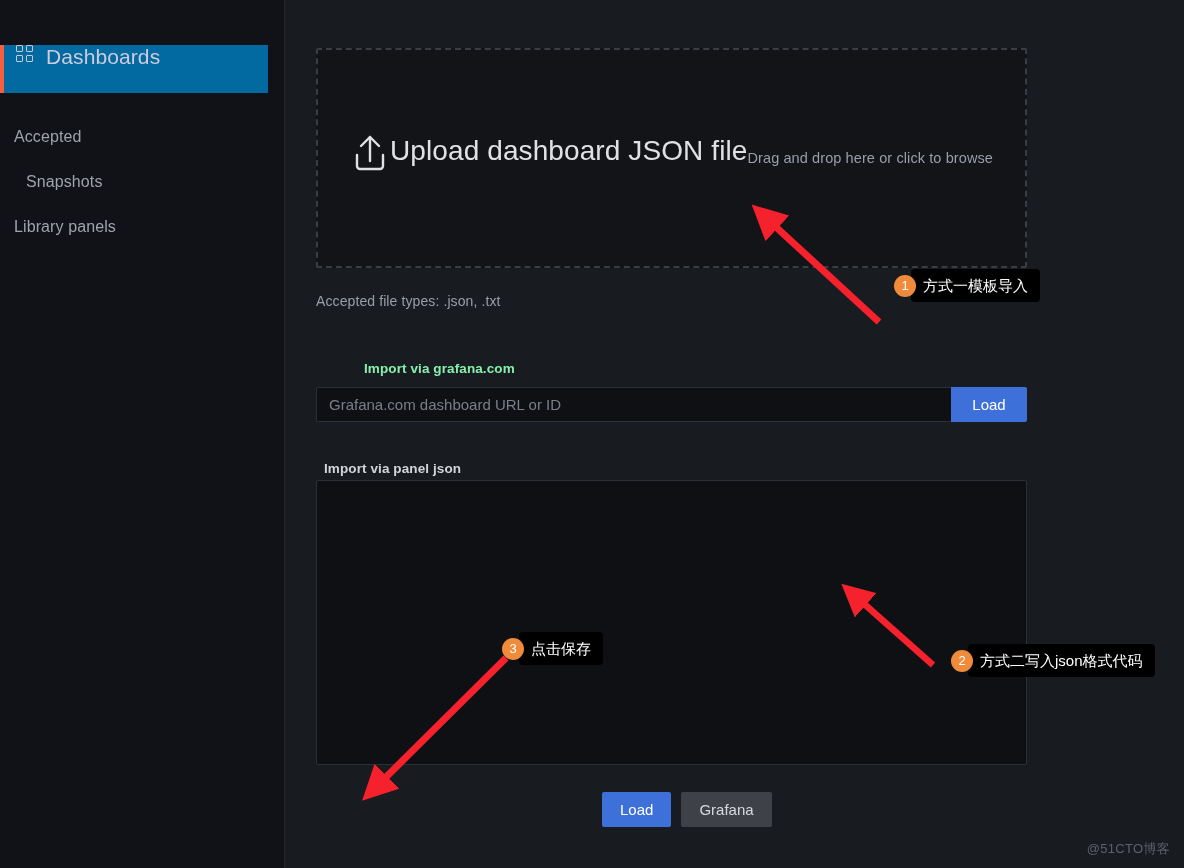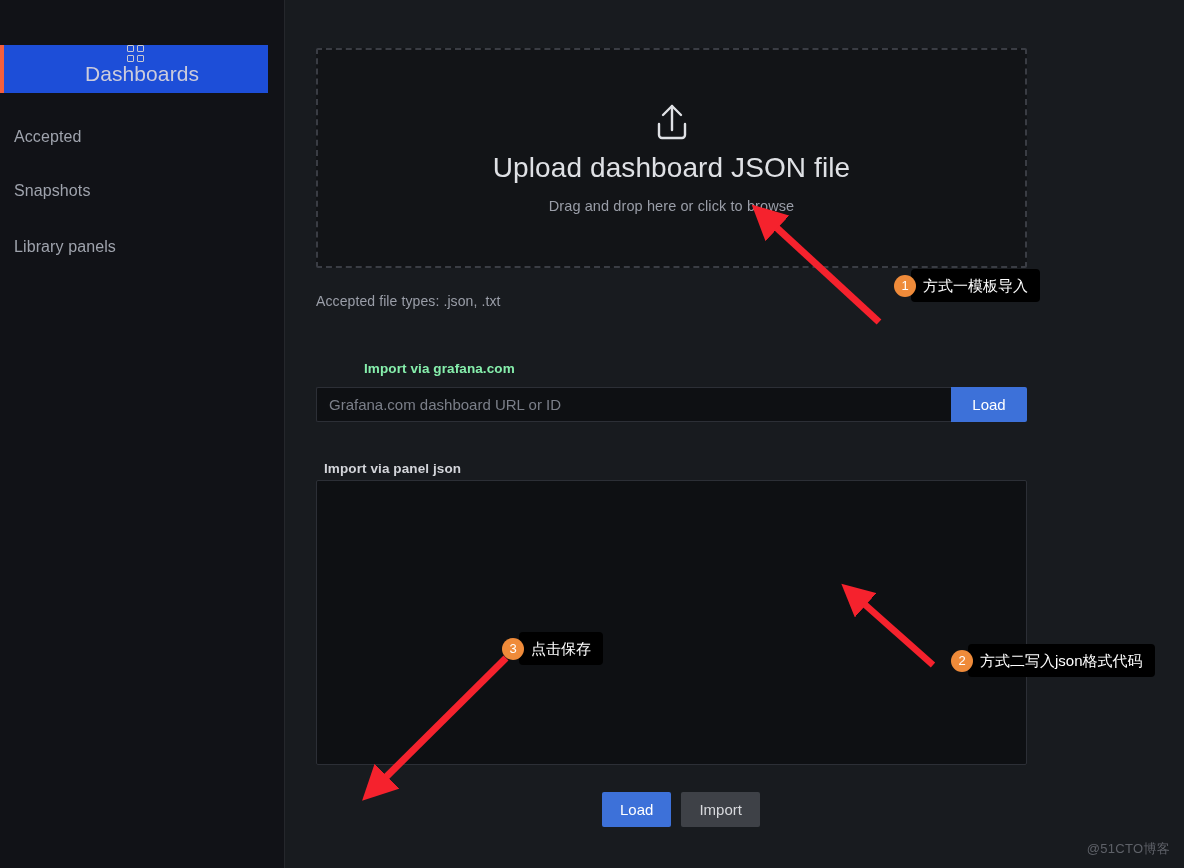--- a/index.html
+++ b/index.html
@@ -28,25 +28,24 @@
     height: 868px;
     background: #111217;
     border-right: 1px solid #25272c;
   }
 
   .nav-active {
     position: absolute;
     left: 0; top: 45px;
     width: 268px;
     height: 48px;
-    background: #1d4ed8;
-    display: flex;
-    align-items: center;
+    background: #0369a1;
+    display: flex;
+    align-items: flex-start;
     padding-left: 16px;
-    flex-direction: column;
   }
   .nav-active::before {
     content: "";
     position: absolute;
     left: 0; top: 0;
     width: 4px; height: 48px;
     background: #f55f3e;
   }
   .nav-active-label {
     font-size: 21px;
@@ -70,22 +69,22 @@
   }
 
   .nav-item {
     position: absolute;
     left: 14px;
     font-size: 16px;
     color: #9fa3ad;
     letter-spacing: 0.1px;
   }
   #nav-playlists   { top: 128px; }
-  #nav-snapshots   { top: 182px; }
-  #nav-library     { top: 218px; margin-top: 20px; }
+  #nav-snapshots   { top: 173px; margin-left: 12px; }
+  #nav-library     { top: 218px; }
 
   
   #main {
     position: absolute;
     left: 286px; top: 0;
     width: 898px; height: 868px;
     background: #181b1f;
   }
 
   #section-title {
@@ -98,21 +97,21 @@
 
   
   #dropzone {
     position: absolute;
     left: 30px; top: 48px;
     width: 711px; height: 220px;
     border: 2px dashed #3a3d44;
     border-radius: 2px;
     background: #121417;
     display: flex;
-    flex-direction: column;
+    flex-direction: row;
     align-items: center;
     justify-content: center;
   }
   #upload-icon { margin-bottom: 4px; }
   #dropzone-title {
     font-size: 28px;
     color: #dfe1e5;
     letter-spacing: 0.1px;
     margin-bottom: 14px;
   }
@@ -322,21 +321,21 @@
     <div id="grafana-row">
       <input id="grafana-input" type="text" placeholder="Grafana.com dashboard URL or ID" style="">
       <button id="grafana-load-btn">Load</button>
     </div>
 
     <div id="label-panel-json">Import via panel json</div>
     <textarea id="panel-json-textarea" placeholder="" style=""></textarea>
 
     <div id="footer-actions">
       <button class="btn" id="load-btn">Load</button>
-      <button class="btn" id="cancel-btn">Import</button>
+      <button class="btn" id="cancel-btn">Grafana</button>
     </div>
 
   </main>
 
   <div id="annotations">
 
     <svg width="1184" height="868" style="position:absolute;left:0;top:0;">
       <defs>
         <marker id="arrowhead" markerWidth="5" markerHeight="5" refX="2.6" refY="2.5" orient="auto">
           <path d="M0,0 L5,2.5 L0,5 z" fill="#f5222d"></path>

